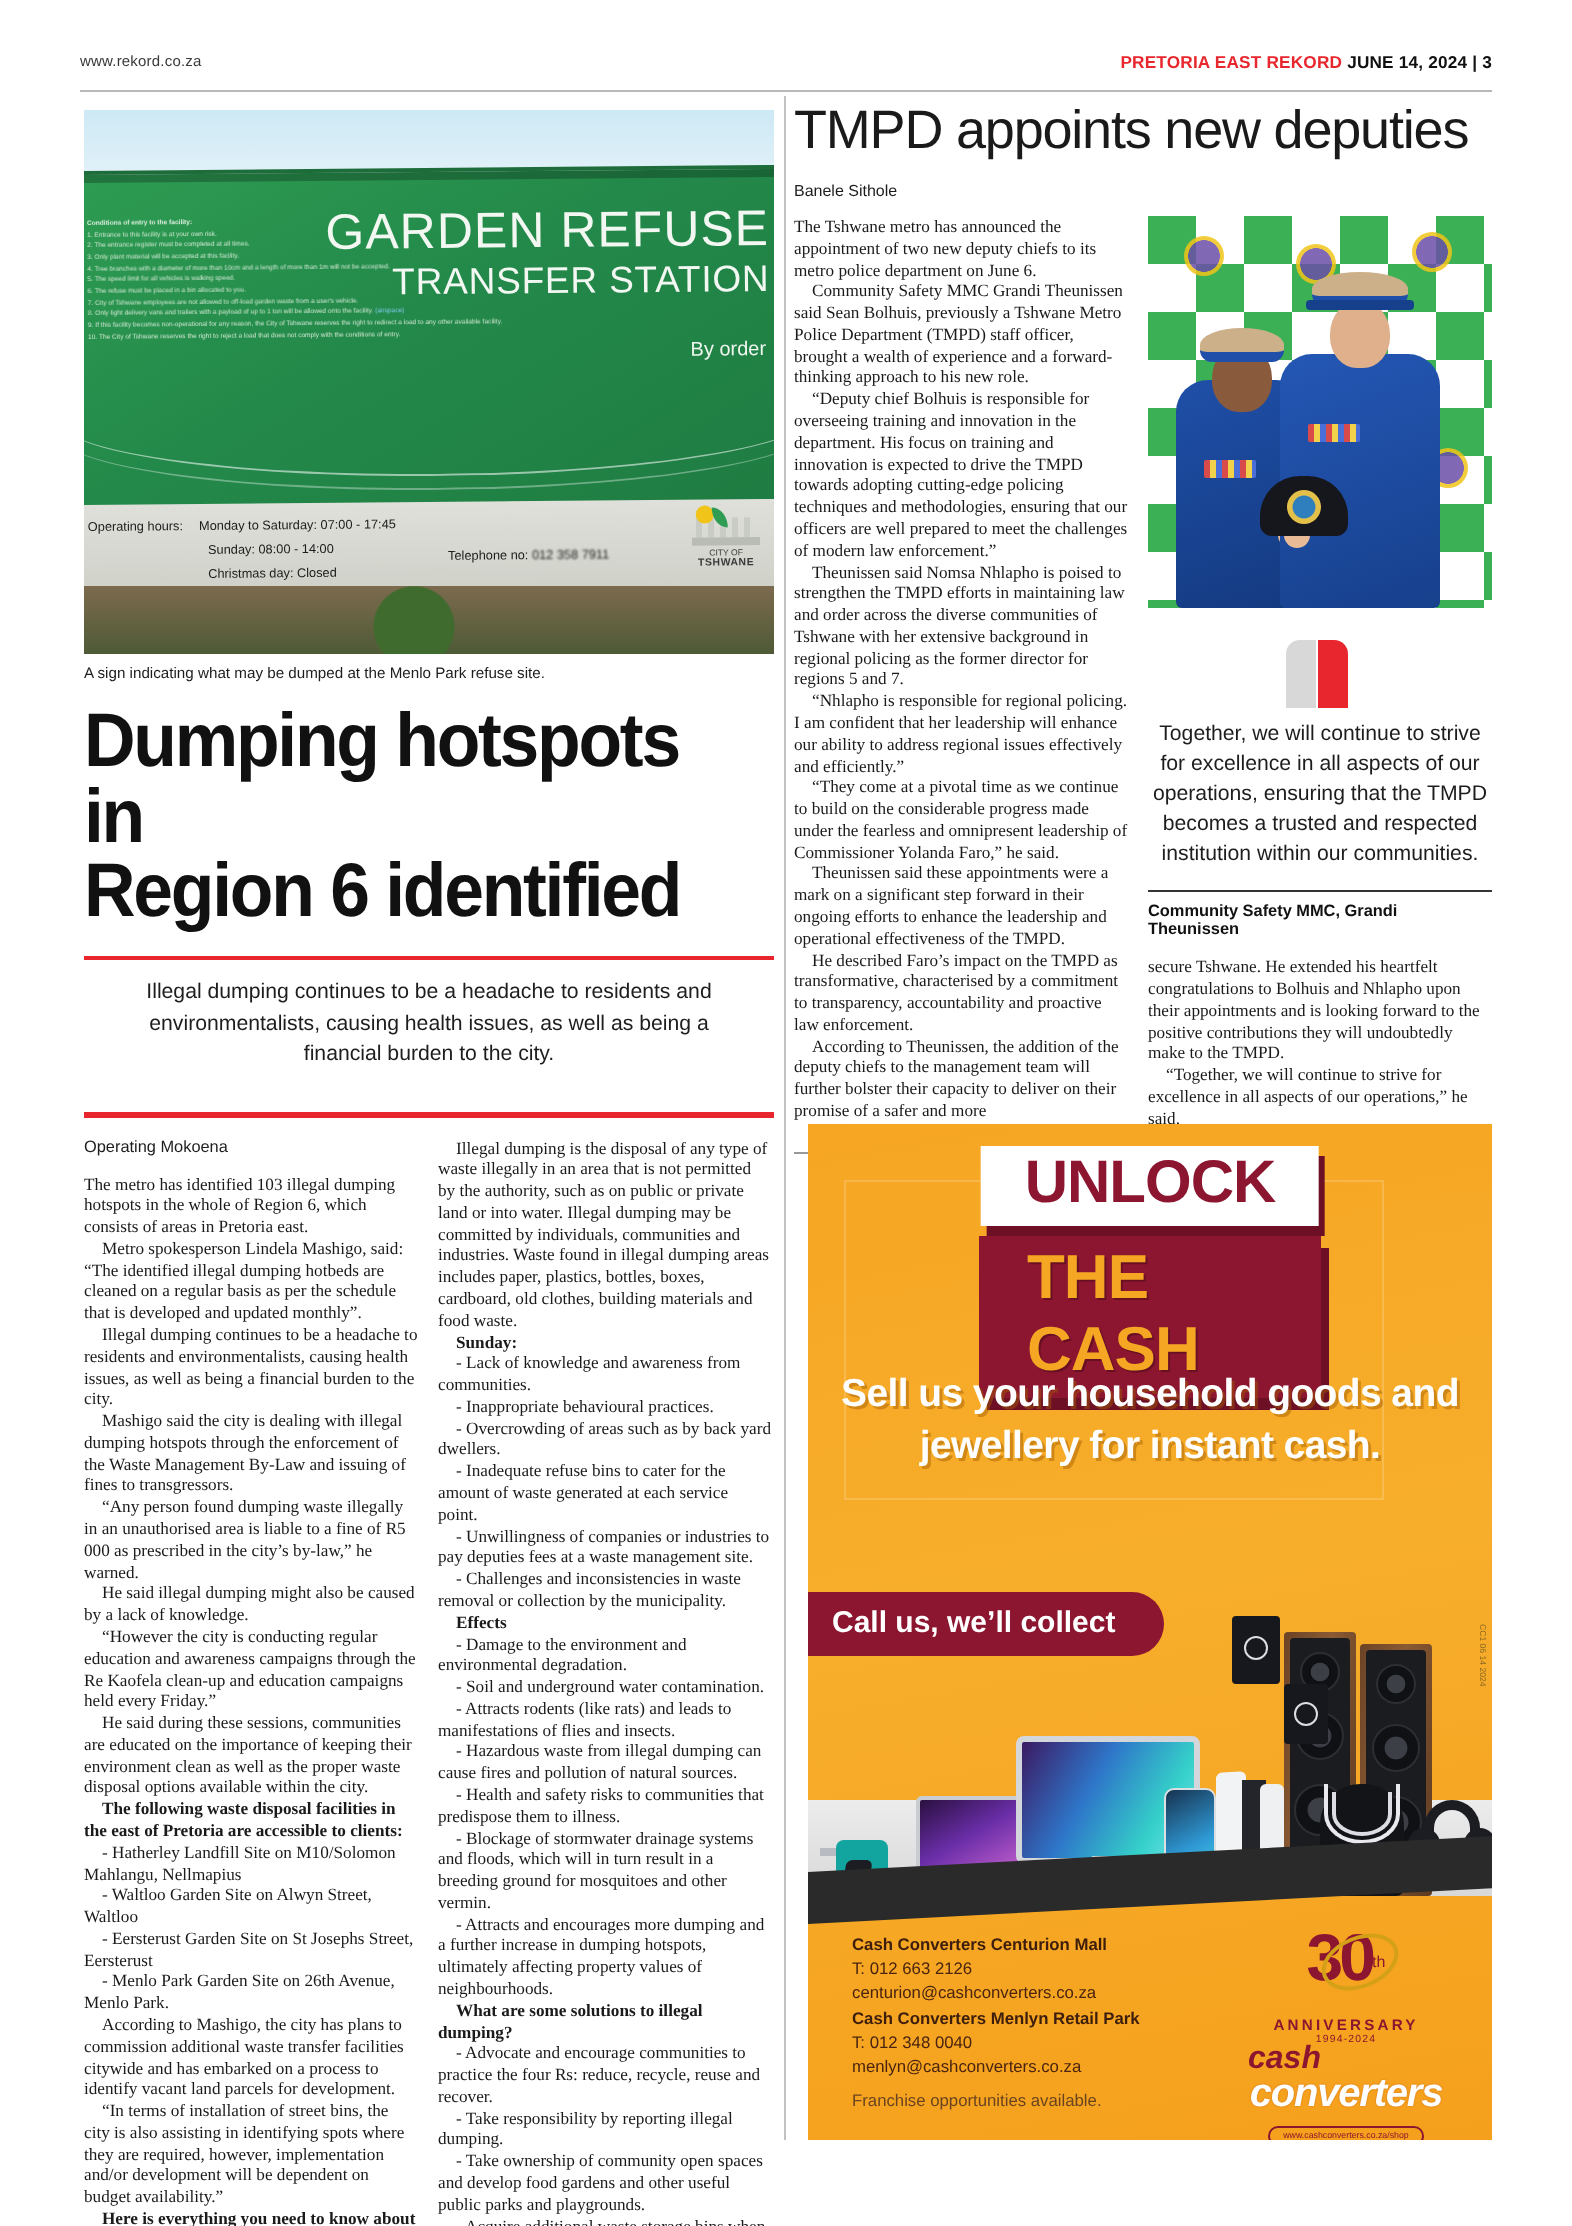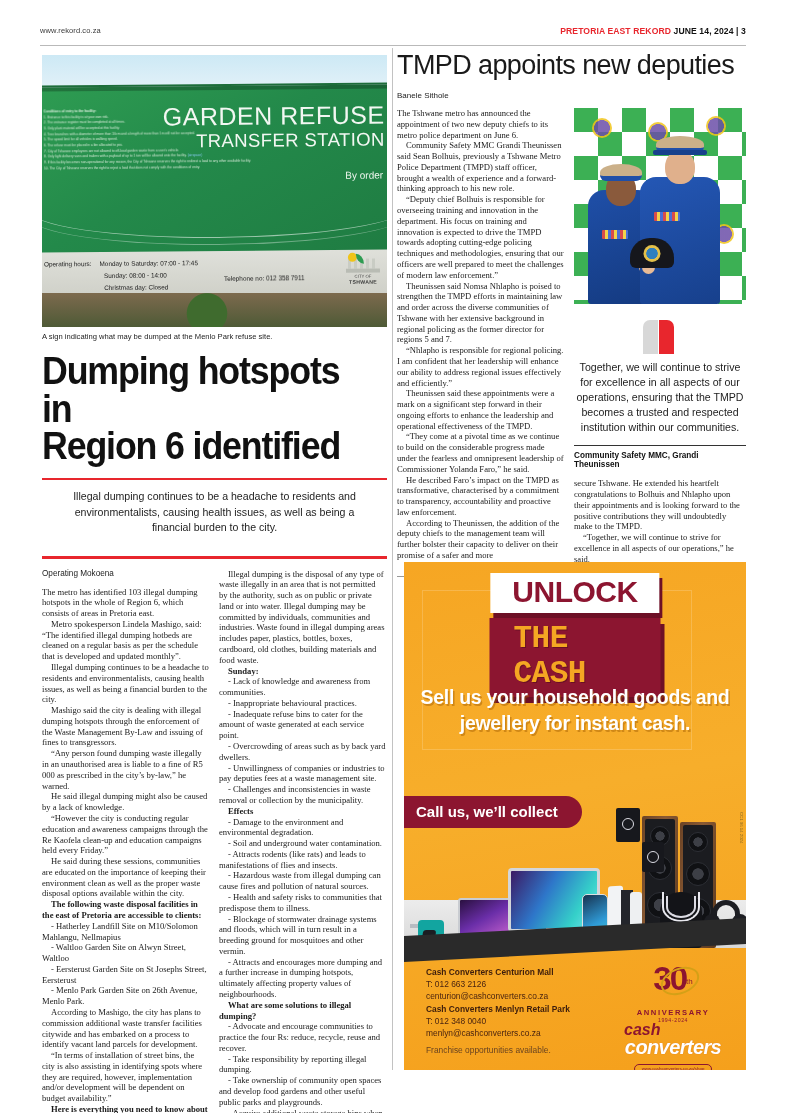--- a/index.html
+++ b/index.html
@@ -301,21 +301,21 @@
   .ad-unlock {
     position:absolute; left:50%; top:11px; transform:translateX(-50%);
     background:#fff; padding:2px 22px 4px;
     font-family:"Liberation Sans", sans-serif; font-weight:bold;
     font-size:30px; letter-spacing:-.5px; color:#8c1530;
     box-shadow:3px 5px 0 #6d1026;
   }
   .ad-cash {
     position:absolute; left:50%; top:56px; transform:translateX(-50%);
     background:#8c1530; padding:3px 24px 6px;
-    font-family:Liberation Mono, monospace; font-weight:bold;
+    font-family:Liberation Sans, sans-serif; font-weight:bold;
     font-size:31px; letter-spacing:-.5px; color:#f5a623;
     box-shadow:4px 6px 0 #6d1026;
     text-shadow:1px 1px 0 rgba(0,0,0,.25);
   }
   .ad-sub {
     position:absolute; left:0; top:122px; width:100%;
     text-align:center; color:#fff;
     font-family:"Liberation Sans", sans-serif; font-weight:bold;
     font-size:19.5px; line-height:1.34; letter-spacing:-.3px;
     text-shadow:1.5px 1.5px 0 rgba(160,90,0,.45);
@@ -519,22 +519,22 @@
       <p>According to Mashigo, the city has plans to commission additional waste transfer facilities citywide and has embarked on a process to identify vacant land parcels for development.</p>
       <p>“In terms of installation of street bins, the city is also assisting in identifying spots where they are required, however, implementation and/or development will be dependent on budget availability.”</p>
       <p class="bold">Here is everything you need to know about illegal dumping:</p>
 
     </div>
     <div class="bcol">
       <p>Illegal dumping is the disposal of any type of waste illegally in an area that is not permitted by the authority, such as on public or private land or into water. Illegal dumping may be committed by individuals, communities and industries. Waste found in illegal dumping areas includes paper, plastics, bottles, boxes, cardboard, old clothes, building materials and food waste.</p>
       <p class="bold">Sunday:</p>
       <p>- Lack of knowledge and awareness from communities.</p>
       <p>- Inappropriate behavioural practices.</p>
+      <p>- Overcrowding of areas such as by back yard dwellers.</p>
       <p>- Inadequate refuse bins to cater for the amount of waste generated at each service point.</p>
-      <p>- Overcrowding of areas such as by back yard dwellers.</p>
       <p>- Unwillingness of companies or industries to pay deputies fees at a waste management site.</p>
       <p>- Challenges and inconsistencies in waste removal or collection by the municipality.</p>
       <p class="bold">Effects</p>
       <p>- Damage to the environment and environmental degradation.</p>
       <p>- Soil and underground water contamination.</p>
       <p>- Attracts rodents (like rats) and leads to manifestations of flies and insects.</p>
       <p>- Hazardous waste from illegal dumping can cause fires and pollution of natural sources.</p>
       <p>- Health and safety risks to communities that predispose them to illness.</p>
       <p>- Blockage of stormwater drainage systems and floods, which will in turn result in a breeding ground for mosquitoes and other vermin.</p>
       <p>- Attracts and encourages more dumping and a further increase in dumping hotspots, ultimately affecting property values of neighbourhoods.</p>
@@ -552,22 +552,22 @@
   <div class="tmpd-head">TMPD appoints new deputies</div>
   <div class="tmpd-byline">Banele Sithole</div>
 
   <div class="tmpd-grid">
     <div class="tmpd-text">
       <p class="noind">The Tshwane metro has announced the appointment of two new deputy chiefs to its metro police department on June 6.</p>
       <p>Community Safety MMC Grandi Theunissen said Sean Bolhuis, previously a Tshwane Metro Police Department (TMPD) staff officer, brought a wealth of experience and a forward-thinking approach to his new role.</p>
       <p>“Deputy chief Bolhuis is responsible for overseeing training and innovation in the department. His focus on training and innovation is expected to drive the TMPD towards adopting cutting-edge policing techniques and methodologies, ensuring that our officers are well prepared to meet the challenges of modern law enforcement.”</p>
       <p>Theunissen said Nomsa Nhlapho is poised to strengthen the TMPD efforts in maintaining law and order across the diverse communities of Tshwane with her extensive background in regional policing as the former director for regions 5 and 7.</p>
       <p>“Nhlapho is responsible for regional policing. I am confident that her leadership will enhance our ability to address regional issues effectively and efficiently.”</p>
+      <p>“They come at a pivotal time as we continue to build on the considerable progress made under the fearless and omnipresent leadership of Commissioner Yolanda Faro,” he said.</p>
       <p>Theunissen said these appointments were a mark on a significant step forward in their ongoing efforts to enhance the leadership and operational effectiveness of the TMPD.</p>
-      <p>“They come at a pivotal time as we continue to build on the considerable progress made under the fearless and omnipresent leadership of Commissioner Yolanda Faro,” he said.</p>
       <p>He described Faro’s impact on the TMPD as transformative, characterised by a commitment to transparency, accountability and proactive law enforcement.</p>
       <p>According to Theunissen, the addition of the deputy chiefs to the management team will further bolster their capacity to deliver on their promise of a safer and more</p>
     </div>
 
     <div class="tmpd-right">
 
       <div class="off-photo photo-blur">
         <div class="backdrop"></div>
         <div class="bd-mark" style="left:18px;top:10px"></div>
         <div class="bd-mark" style="left:74px;top:14px"></div>

